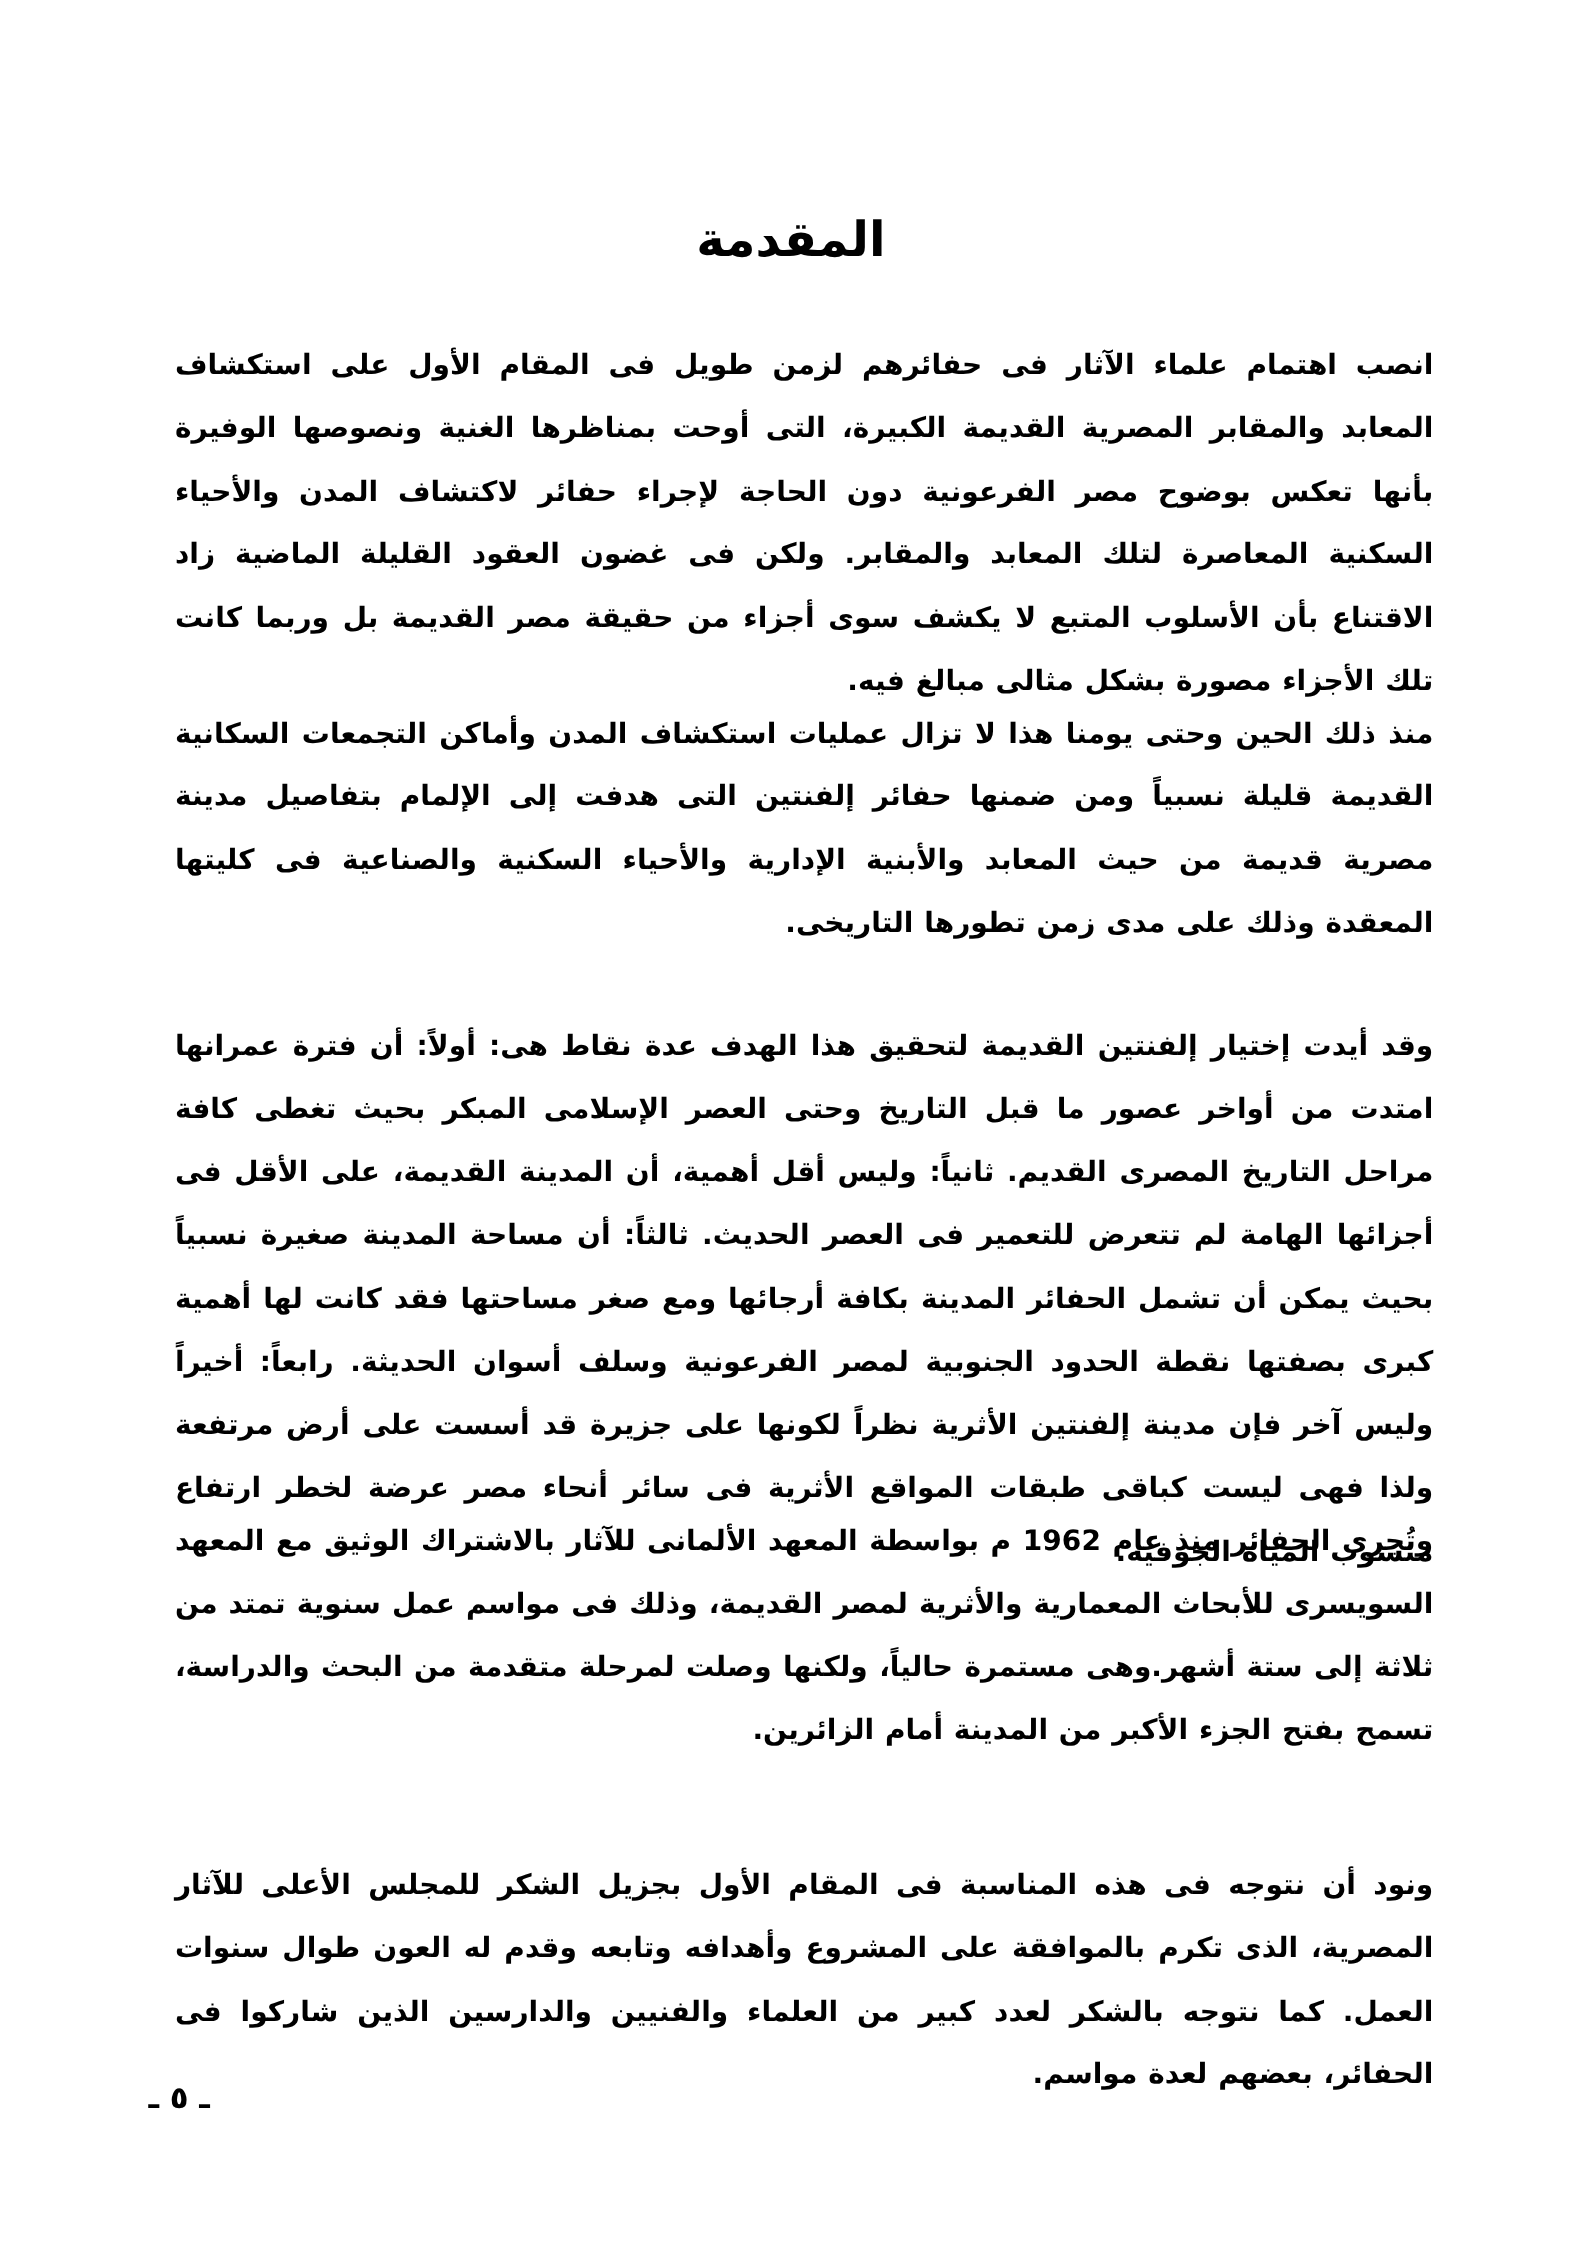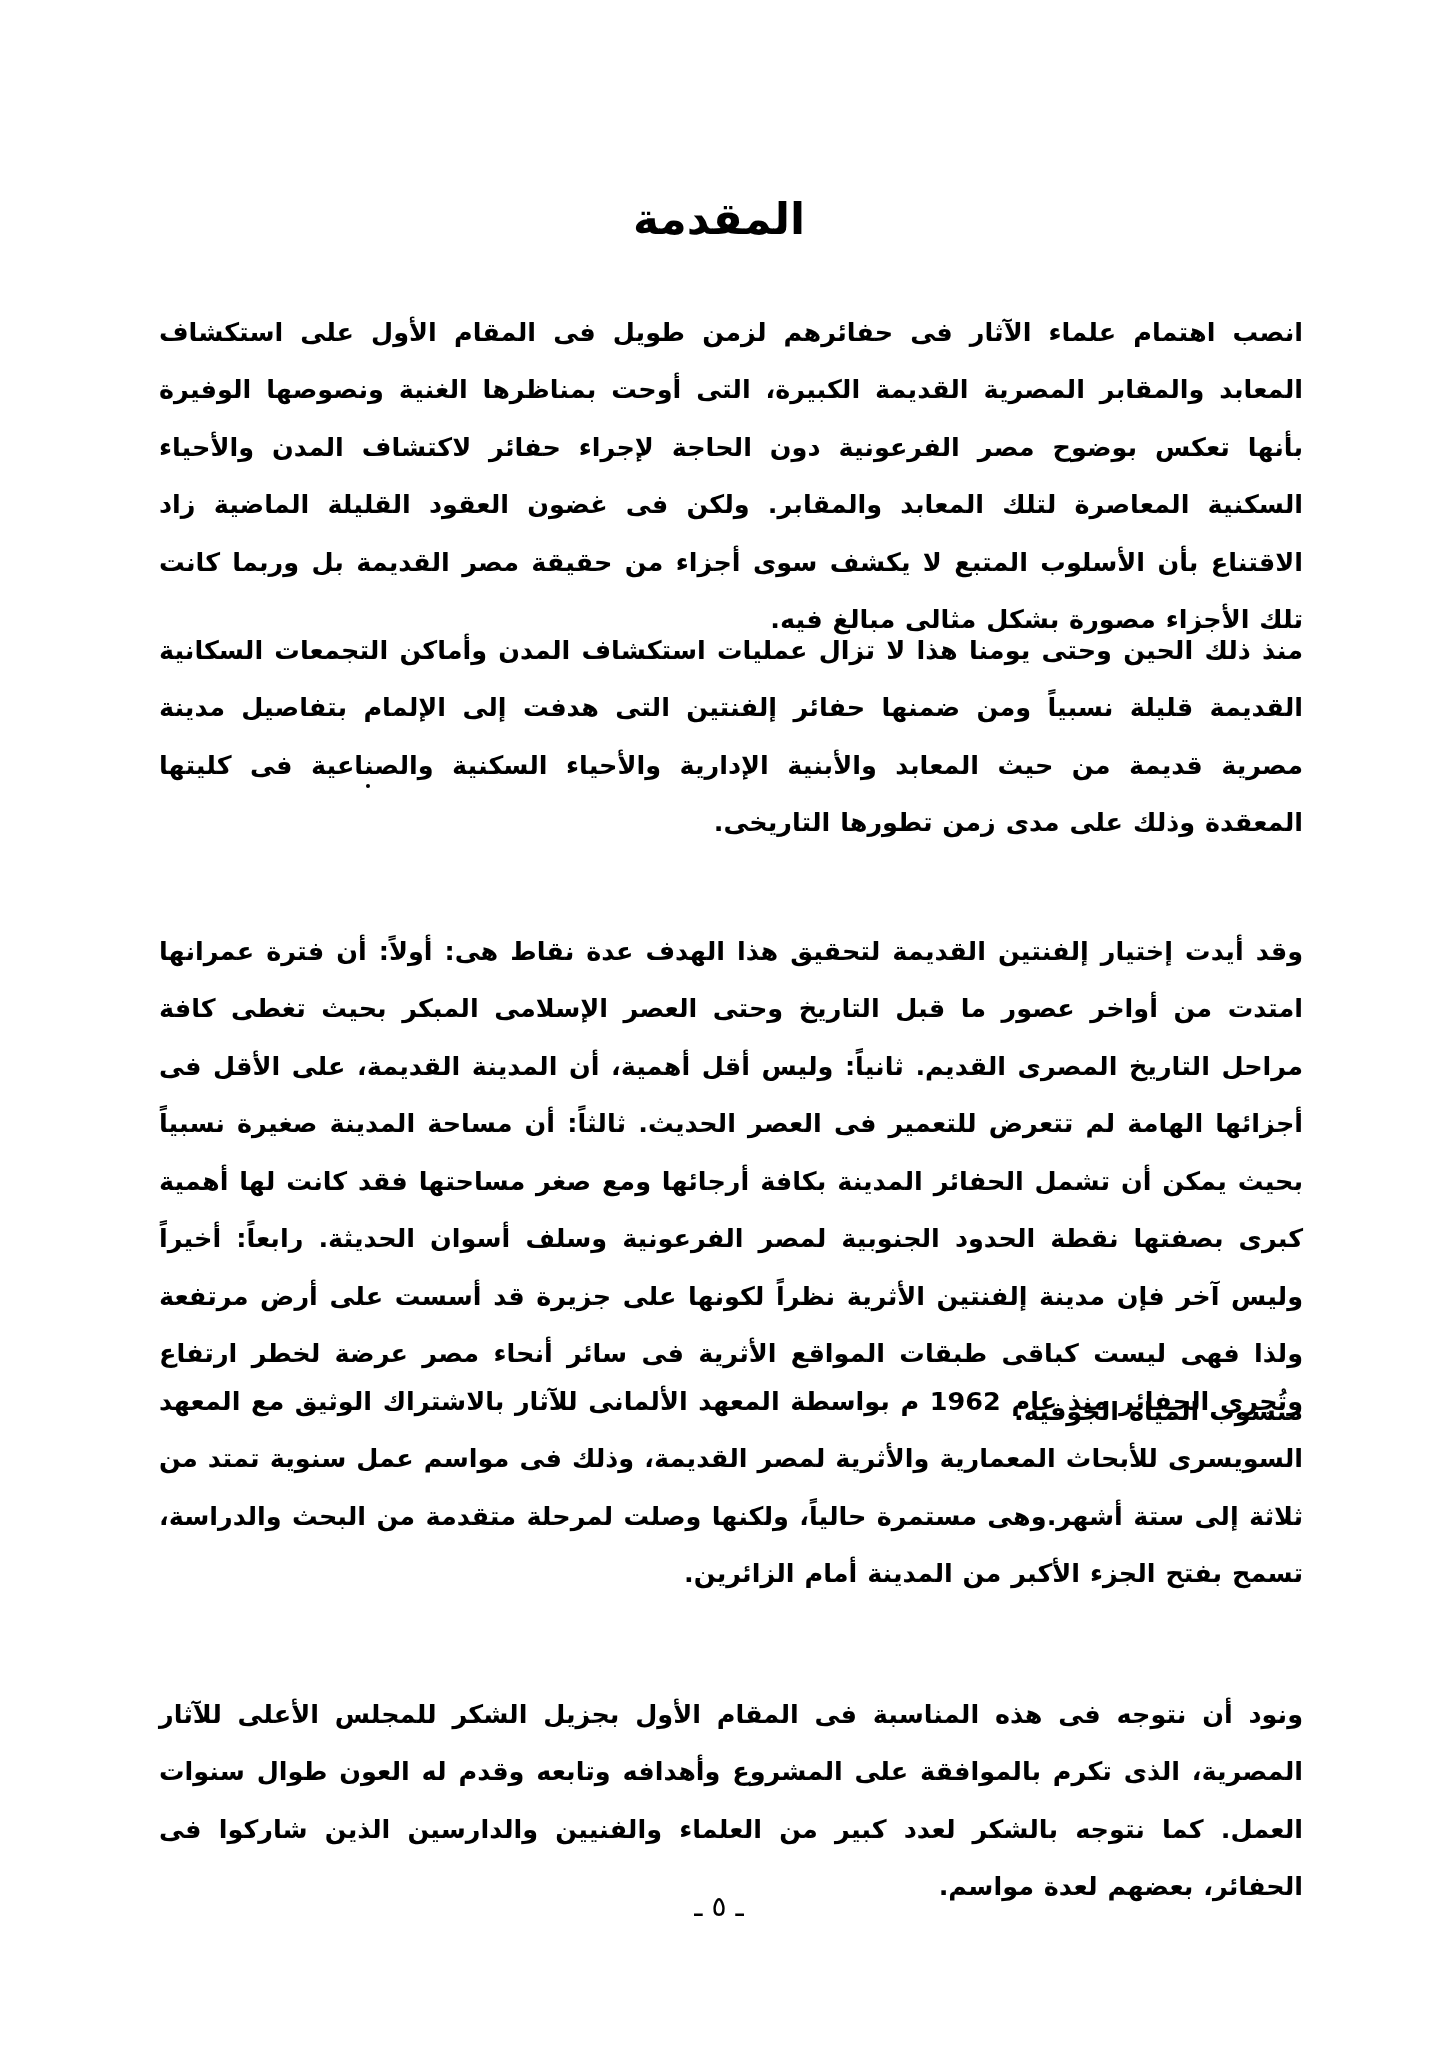--- a/index.html
+++ b/index.html
@@ -40,32 +40,32 @@
       right: 0;
       text-align: justify;
       text-align-last: right;
       font-size: 25.5px;
       font-weight: bold;
       line-height: 57.5px;
       word-spacing: 1px;
       margin-left: 24px;
     }
     .p1 { top: 278px; }
-    .p2 { top: 596px; }
+    .p2 { top: 613px; }
     .p3 { top: 897px; }
     .p4 { top: 1347px; }
     .p5 { top: 1660px; }
     .page-number {
       position: absolute;
       top: 1890px;
       left: 0;
       right: 0;
-      text-align: center;
+      text-align: left;
       font-size: 28px;
-      font-weight: normal;
+      font-weight: bold;
       direction: ltr;
       letter-spacing: 6px;
     }
     .stray-dot {
       position: absolute;
       left: 366px;
       top: 784px;
       width: 4px;
       height: 4px;
       background: #000;

